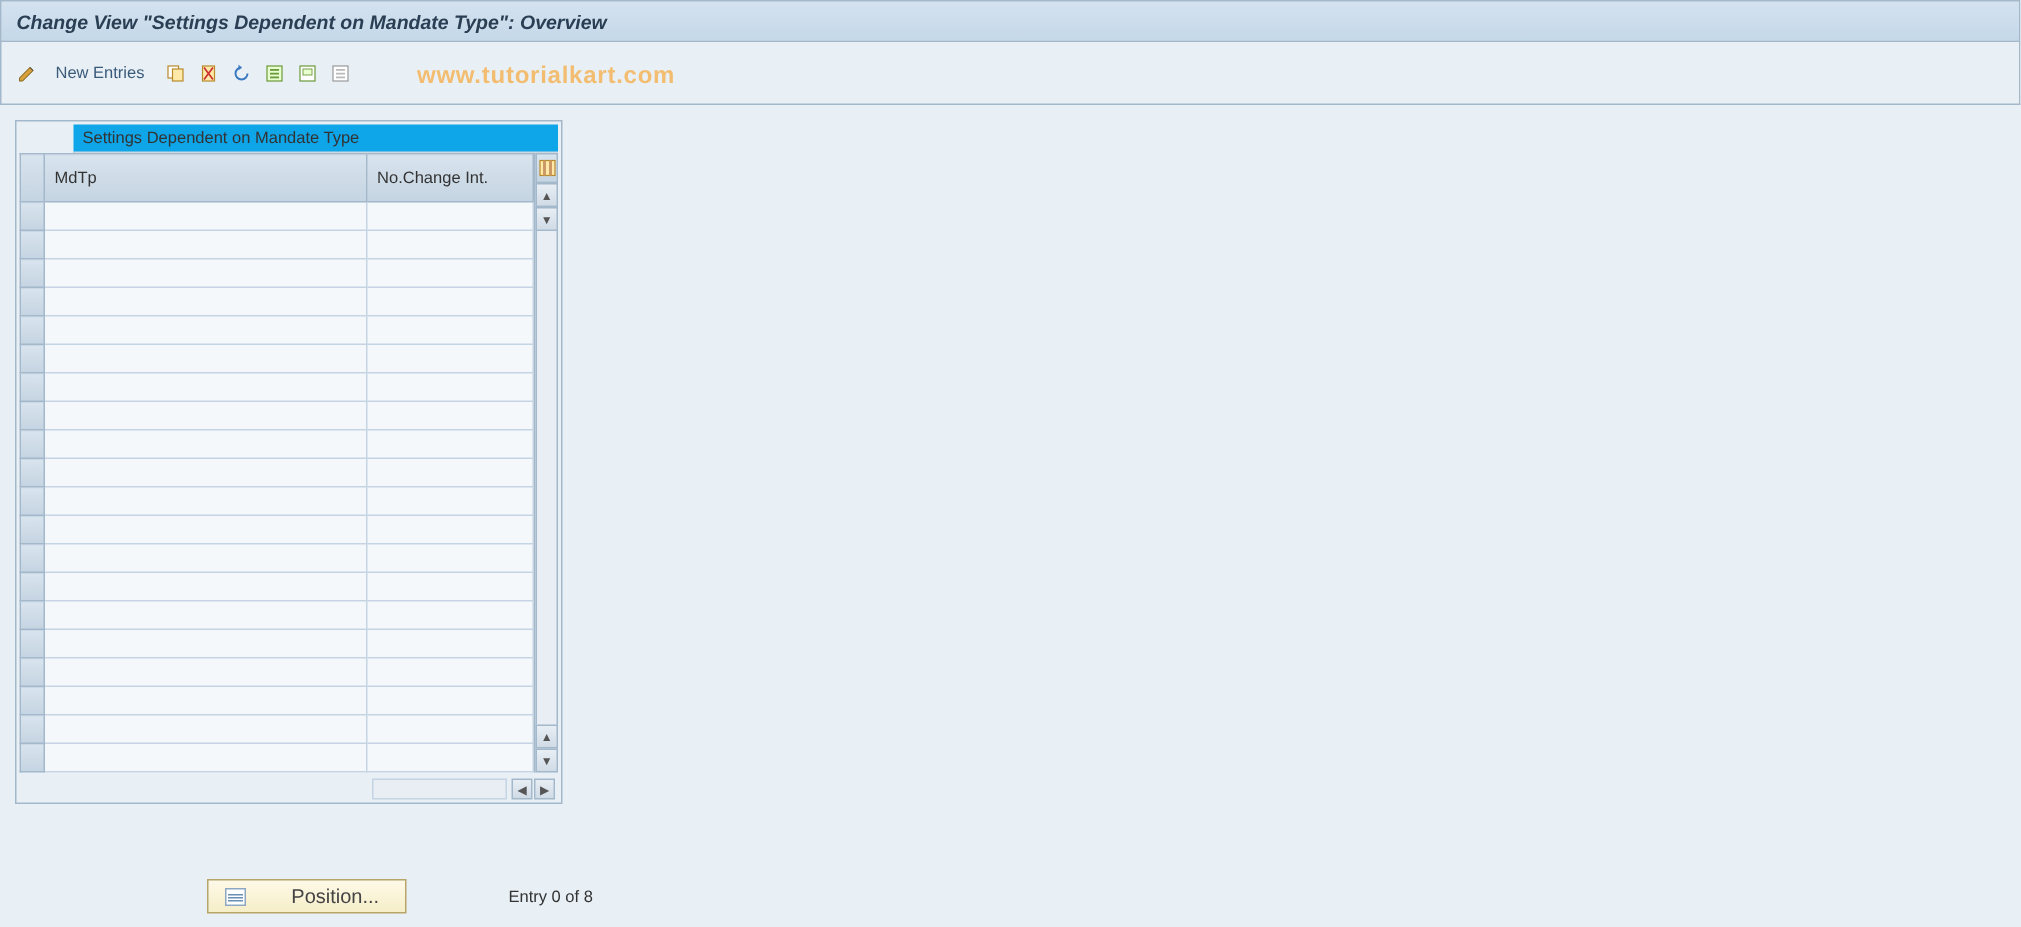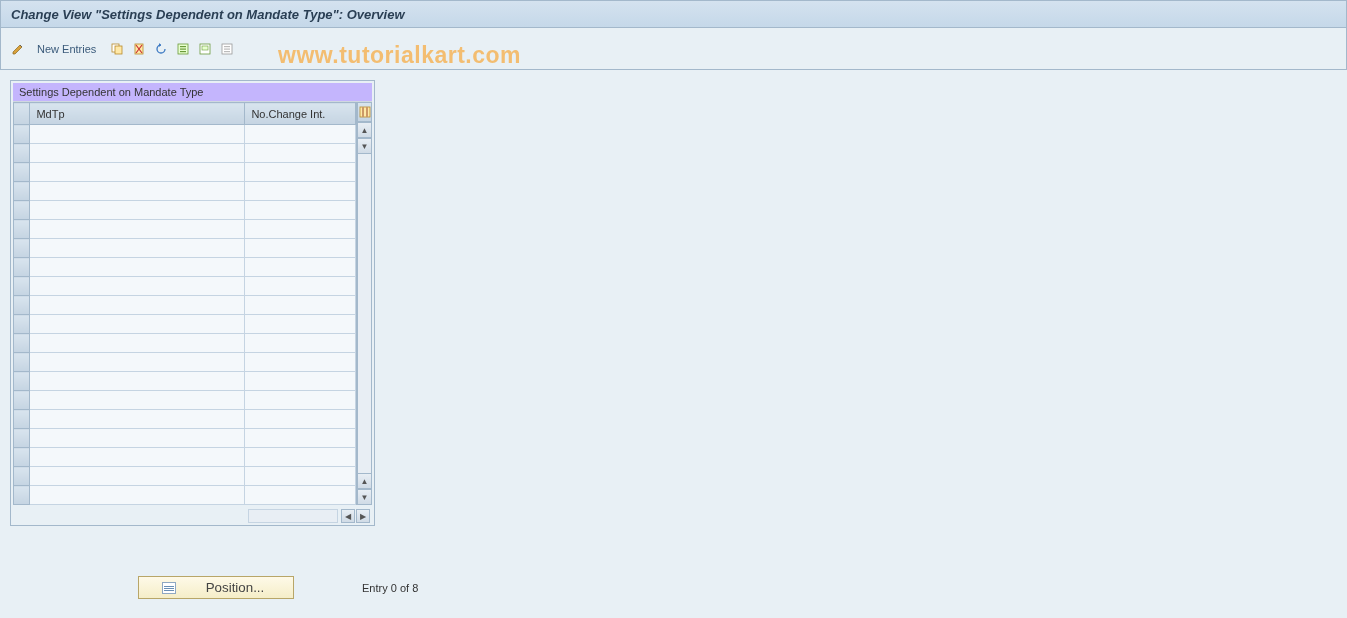--- a/index.html
+++ b/index.html
@@ -53,59 +53,60 @@
     .new-entries {
       color: #3a5a7a;
       padding: 0 6px;
       cursor: pointer;
       margin-right: 2px;
     }
     .watermark {
       position: absolute;
       top: 42px;
       left: 278px;
-      font-size: 23px;
+      font-size: 16px;
       font-weight: bold;
       color: #f5b55a;
       opacity: 0.85;
       pointer-events: none;
       letter-spacing: 0.5px;
     }
     .content-area {
       padding: 10px;
     }
     .table-container {
       border: 1px solid #a3b8cb;
       background: #e8f0f5;
       width: 365px;
       padding: 2px;
     }
     .table-title {
-      background: #c4b5fd;
+      background: #0ea5e9;
       padding: 3px 6px;
       color: #333;
       border-bottom: 1px solid #d0d8e0;
+      margin-left: 36px;
     }
     .table-wrapper {
       position: relative;
       display: flex;
     }
     .data-table {
       border-collapse: collapse;
       background: #fff;
       flex: 1;
     }
     .data-table th {
       background: linear-gradient(to bottom, #d8e4ee 0%, #c5d4e2 100%);
       border: 1px solid #a3b8cb;
       padding: 2px 6px;
       text-align: left;
       font-weight: normal;
       color: #333;
-      height: 22px;
+      height: 32px;
       margin-top: 16px;
     }
     .th-selector {
       width: 16px;
       background: linear-gradient(to bottom, #d8e4ee 0%, #c5d4e2 100%);
     }
     .th-mdtp {
       width: 210px;
     }
     .th-range {
@@ -182,21 +183,21 @@
       display: flex;
       align-items: center;
     }
     .position-btn {
       margin-left: 128px;
       background: linear-gradient(to bottom, #fef9e8 0%, #f5eec8 100%);
       border: 1px solid #b8a668;
       padding: 3px 10px 3px 4px;
       display: flex;
       align-items: center;
-      width: 156px;
+      width: 133px;
       justify-content: center;
       gap: 30px;
       cursor: pointer;
       color: #444;
     }
     .pos-icon {
       width: 14px;
       height: 12px;
       background: #fff;
       border: 1px solid #8fa8c2;

